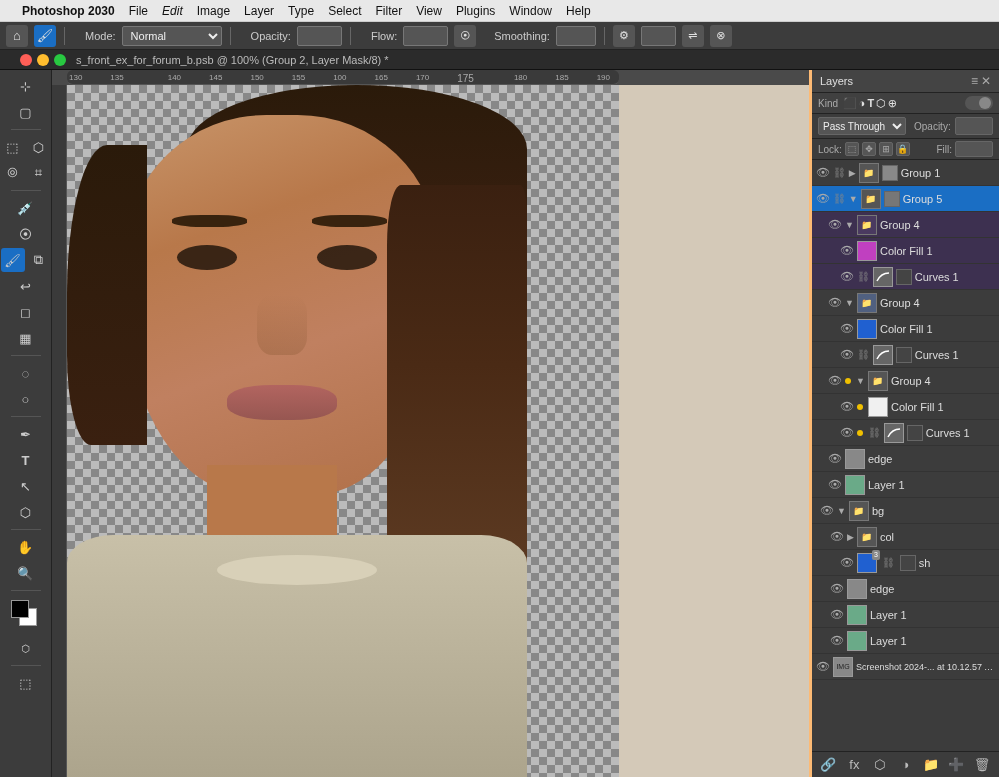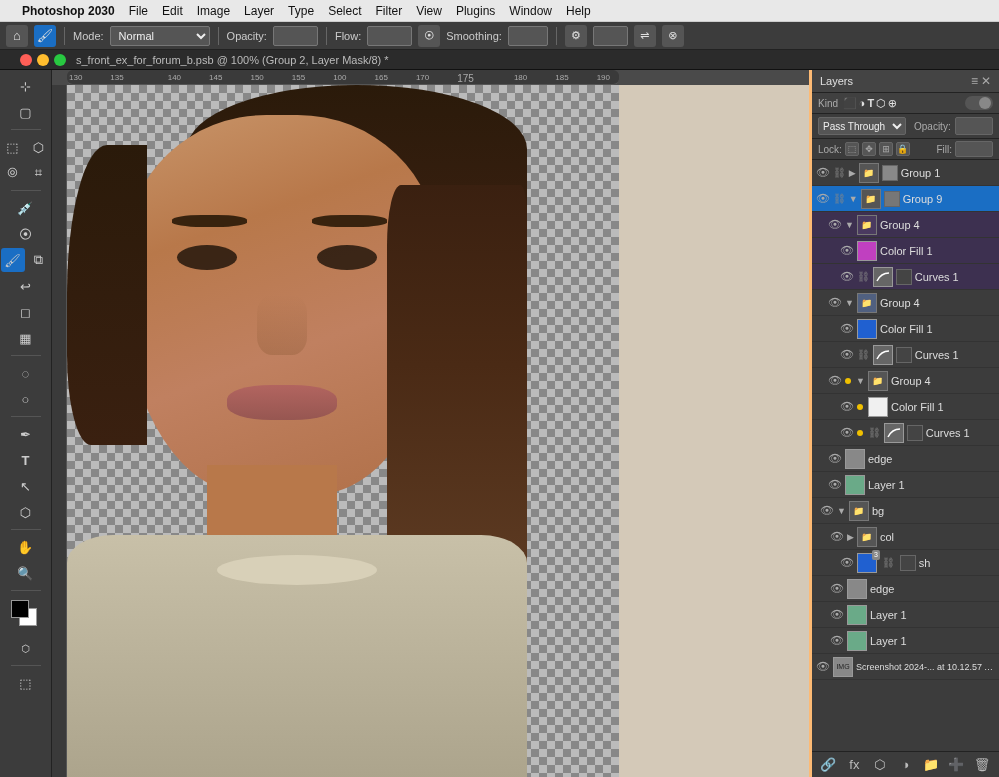--- a/index.html
+++ b/index.html
@@ -5,21 +5,21 @@
     * { margin: 0; padding: 0; box-sizing: border-box; }
     body { width: 999px; height: 777px; background: #3a3a3a; font-family: -apple-system, BlinkMacSystemFont, 'Helvetica Neue', Arial, sans-serif; font-size: 11px; color: #e0e0e0; overflow: hidden; }
 
     
     #menubar { display: flex; align-items: center; height: 22px; background: #e8e8e8; color: #111; font-size: 12px; padding: 0 8px; gap: 14px; border-bottom: 1px solid #ccc; }
 
     
     #toolbar { display: flex; align-items: center; height: 28px; background: #3c3c3c; padding: 0 6px; gap: 6px; border-bottom: 1px solid #222; }
     #toolbar .tool-icon { width: 22px; height: 22px; display: flex; align-items: center; justify-content: center; background: #555; border-radius: 3px; cursor: pointer; font-size: 13px; }
     #toolbar .separator { width: 1px; height: 18px; background: #666; margin: 0 2px; }
-    #toolbar .label { color: #ccc; font-size: 11px; }
+    #toolbar .label { color: #ccc; font-size: 11px; margin-left: 12px; }
     #toolbar select, #toolbar input[type=text] { background: #555; border: 1px solid #777; color: #eee; font-size: 11px; height: 20px; border-radius: 2px; padding: 0 4px; }
 
     
     #titlebar { display: flex; align-items: center; height: 20px; background: #2b2b2b; padding: 0 20px; border-bottom: 1px solid #111; font-size: 11px; color: #bbb; }
     .traffic-lights { display: flex; gap: 5px; margin-right: 10px; }
     .tl { width: 12px; height: 12px; border-radius: 50%; cursor: pointer; }
     .tl.red { background: #ff5f57; }
     .tl.yellow { background: #ffbd2e; }
     .tl.green { background: #28c841; }
 
@@ -70,21 +70,21 @@
     #layers-footer { height: 26px; background: #3c3c3c; border-top: 1px solid #222; display: flex; align-items: center; justify-content: space-around; padding: 0 4px; }
     .footer-btn { width: 20px; height: 20px; display: flex; align-items: center; justify-content: center; cursor: pointer; font-size: 13px; color: #bbb; border-radius: 3px; }
   </style>
 </head>
 <body>
 
 <div id="menubar">
   <span style="font-size:15px;"></span>
   <span style="font-weight:600;">Photoshop 2030</span>
   <span style="cursor:pointer;">File</span>
-  <span style="cursor:pointer;">Edit</span>
+  <span style="cursor:pointer;font-style:italic;">Edit</span>
   <span style="cursor:pointer;">Image</span>
   <span style="cursor:pointer;">Layer</span>
   <span style="cursor:pointer;">Type</span>
   <span style="cursor:pointer;">Select</span>
   <span style="cursor:pointer;">Filter</span>
   <span style="cursor:pointer;">View</span>
   <span style="cursor:pointer;">Plugins</span>
   <span style="cursor:pointer;">Window</span>
   <span style="cursor:pointer;">Help</span>
 </div>
@@ -291,21 +291,21 @@
         <div style="width:16px;height:16px;background:#888;border:1px solid #666;"></div>
         <span class="layer-name">Group 1</span>
       </div>
 
       <div class="layer-item selected">
         <span class="eye-icon">👁</span>
         <span style="font-size:10px;color:#888;">⛓</span>
         <span class="collapse-arrow">▼</span>
         <div style="width:20px;height:20px;background:#555;display:flex;align-items:center;justify-content:center;font-size:9px;border:1px solid #777;">📁</div>
         <div style="width:16px;height:16px;background:#777;border:1px solid #666;"></div>
-        <span class="layer-name">Group 9</span>
+        <span class="layer-name">Group 5</span>
       </div>
 
       <div class="layer-item" style="padding-left:16px;background:#3d3050;">
         <span class="eye-icon">👁</span>
         <span class="collapse-arrow">▼</span>
         <div style="width:20px;height:20px;background:#4a3a60;display:flex;align-items:center;justify-content:center;font-size:9px;border:1px solid #777;">📁</div>
         <span class="layer-name">Group 4</span>
       </div>
 
       <div class="layer-item" style="padding-left:28px;background:#3d3050;">

